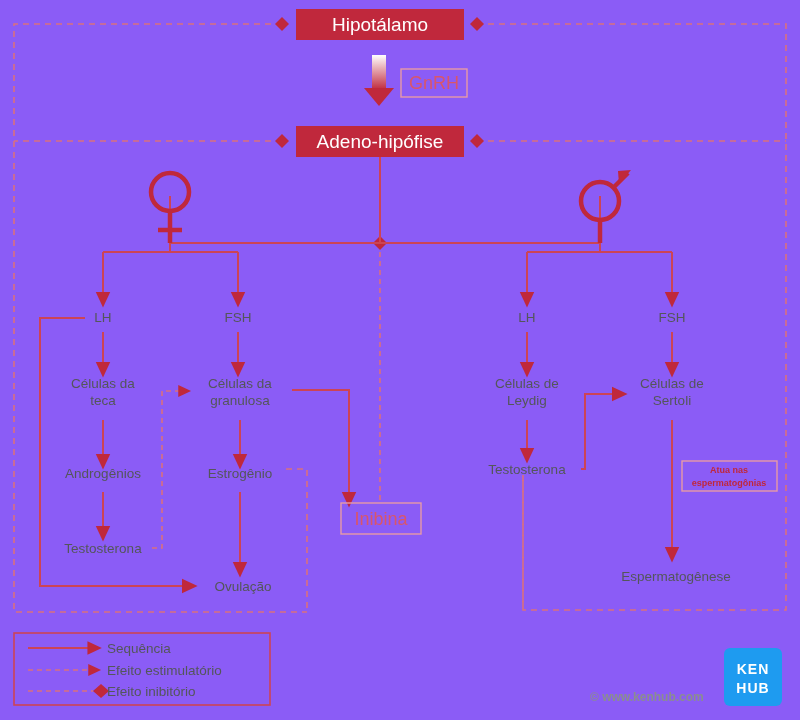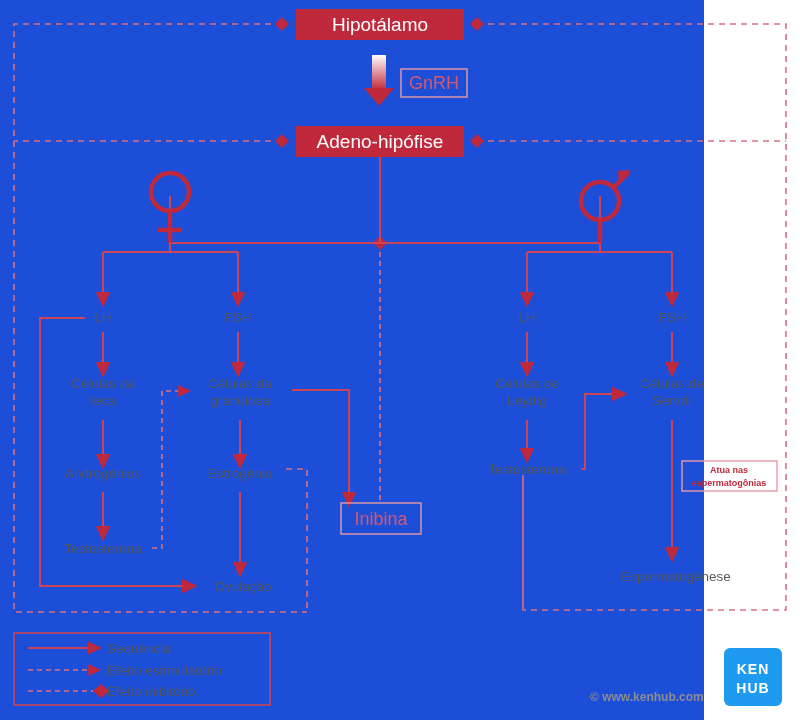--- a/index.html
+++ b/index.html
@@ -1,18 +1,18 @@
 <!DOCTYPE html>
 <html><head>
 <meta charset="utf-8">
 <style>
   html,body{margin:0;padding:0;background:#ffffff;}
   body{width:800px;height:720px;overflow:hidden;
        font-family:"Liberation Sans","DejaVu Sans",sans-serif;}
-  #stage{position:relative;width:704px;height:720px;background:#1d4ed8;}
+  #stage{position:relative;width:800px;height:720px;background:#8b5cf6;}
   svg#diagram{position:absolute;left:0;top:0;width:800px;height:720px;}
   .hdr-box{fill:#C0283C;}
   .hdr-text{fill:#ffffff;font-size:19px;font-family:"Liberation Sans",sans-serif;}
   .node-text{fill:#54565A;font-size:13.5px;font-family:"Liberation Sans",sans-serif;}
   .pink-label{fill:#D9566A;font-size:18px;font-family:"Liberation Sans",sans-serif;}
   .tiny-label{fill:#C0283C;font-size:9px;font-weight:bold;font-family:"Liberation Sans",sans-serif;}
   .legend-text{fill:#54565A;font-size:13.5px;font-family:"Liberation Sans",sans-serif;}
   .copy-text{fill:#8b8d90;font-size:12px;font-weight:bold;font-family:"Liberation Sans",sans-serif;}
   .logo-text{fill:#ffffff;font-size:14px;font-weight:bold;letter-spacing:1px;
              font-family:"Liberation Sans",sans-serif;}

